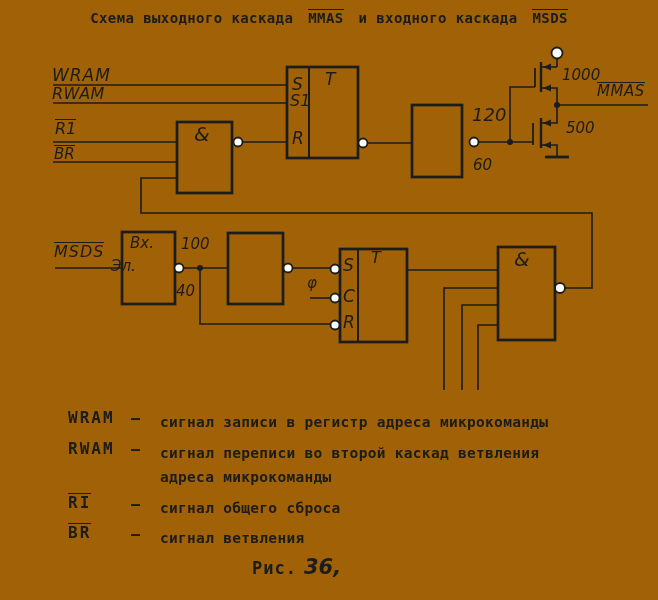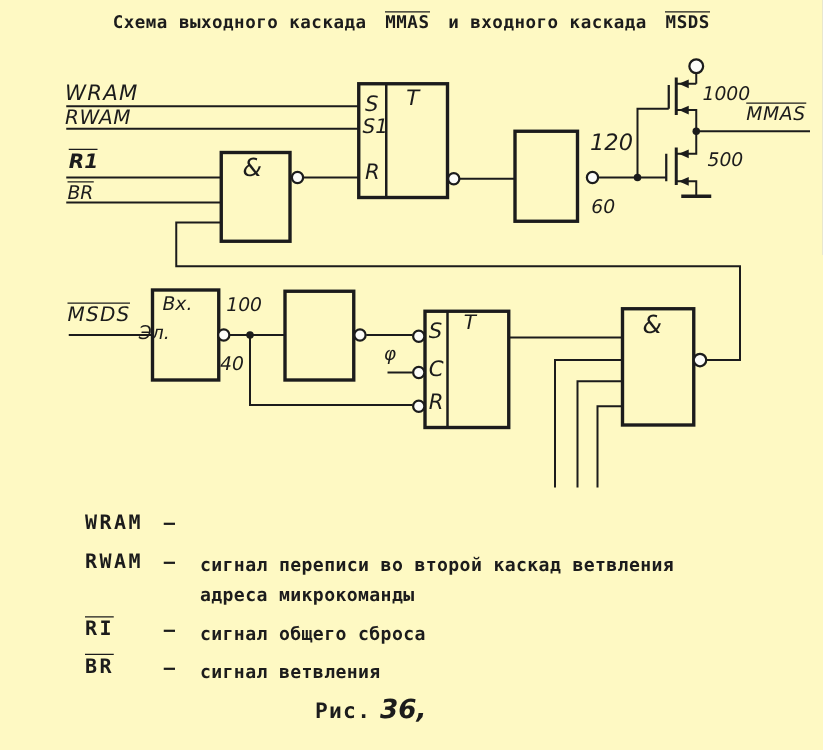--- a/index.html
+++ b/index.html
@@ -1,17 +1,17 @@
 <!DOCTYPE html>
 <html><head>
 <meta charset="utf-8">
 <style>
   html,body{margin:0;padding:0;background:#d8d8d8;}
   .page{
-    position:relative;width:658px;height:600px;background:#fef9c3;
+    position:relative;width:658px;height:600px;background:#a16207;
     overflow:hidden;color:#1c1c1c;
     font-family:"DejaVu Sans", sans-serif;
   }
   .tw{font-family:"DejaVu Sans Mono", monospace;font-weight:bold;}
   .hw{font-family:"DejaVu Sans", sans-serif;font-style:italic;}
   .lbl{position:absolute;white-space:nowrap;line-height:1.05;}
   .ov{display:inline-block;border-top:1.7px solid #1c1c1c;padding-top:1px;line-height:1.05;}
   .title{position:absolute;top:9px;left:0;width:658px;text-align:center;font-size:14px;letter-spacing:.4px;}
   .title .part{margin:0 .22em;}
   svg{position:absolute;left:0;top:0;}
@@ -108,21 +108,21 @@
       <polygon points="543,123 551,119.5 551,126.5"></polygon>
       <polygon points="543,145 551,141.5 551,148.5"></polygon>
       <circle cx="200" cy="268" r="3"></circle>
       <circle cx="510" cy="142" r="3"></circle>
       <circle cx="557" cy="105" r="3"></circle>
     </g>
   </svg>
 
   <div class="lbl hw" style="left:52px;top:67px;font-size:17px;letter-spacing:1px;">WRAM</div>
   <div class="lbl hw" style="left:52px;top:86px;font-size:16px;letter-spacing:.5px;">RWAM</div>
-  <div class="lbl hw" style="left:55px;top:119px;font-size:16px;font-weight:bold;"><span class="ov">R1</span></div>
+  <div class="lbl hw" style="left:55px;top:119px;font-size:16px;"><span class="ov">R1</span></div>
   <div class="lbl hw" style="left:54px;top:145px;font-size:15px;"><span class="ov">BR</span></div>
 
   <div class="lbl hw" style="left:194px;top:124px;font-size:20px;">&amp;</div>
 
   <div class="lbl hw" style="left:292px;top:76px;font-size:17px;">S</div>
   <div class="lbl hw" style="left:290px;top:93px;font-size:16px;">S1</div>
   <div class="lbl hw" style="left:292px;top:130px;font-size:17px;">R</div>
   <div class="lbl hw" style="left:325px;top:71px;font-size:17px;">T</div>
 
   <div class="lbl hw" style="left:472px;top:106px;font-size:18px;">120</div>
@@ -141,20 +141,21 @@
   <div class="lbl hw" style="left:307px;top:276px;font-size:15px;">φ</div>
   <div class="lbl hw" style="left:343px;top:257px;font-size:17px;">S</div>
   <div class="lbl hw" style="left:343px;top:288px;font-size:17px;">C</div>
   <div class="lbl hw" style="left:343px;top:314px;font-size:17px;">R</div>
   <div class="lbl hw" style="left:371px;top:250px;font-size:16px;">T</div>
 
   <div class="lbl hw" style="left:514px;top:249px;font-size:20px;">&amp;</div>
 
   <div class="lbl tw legend-term" style="left:68px;top:410px;">WRAM</div>
   <div class="lbl tw legend-dash" style="left:131px;top:411px;">–</div>
+  <div class="lbl tw legend-desc" style="left:160px;top:410px;">сигнал записи в регистр адреса микрокоманды</div>
 
   <div class="lbl tw legend-term" style="left:68px;top:441px;">RWAM</div>
   <div class="lbl tw legend-dash" style="left:131px;top:442px;">–</div>
   <div class="lbl tw legend-desc" style="left:160px;top:441px;">сигнал переписи во второй каскад ветвления адреса микрокоманды</div>
 
   <div class="lbl tw legend-term" style="left:68px;top:493px;"><span class="ov">RI</span></div>
   <div class="lbl tw legend-dash" style="left:131px;top:497px;">–</div>
   <div class="lbl tw legend-desc" style="left:160px;top:496px;">сигнал общего сброса</div>
 
   <div class="lbl tw legend-term" style="left:68px;top:523px;"><span class="ov">BR</span></div>

